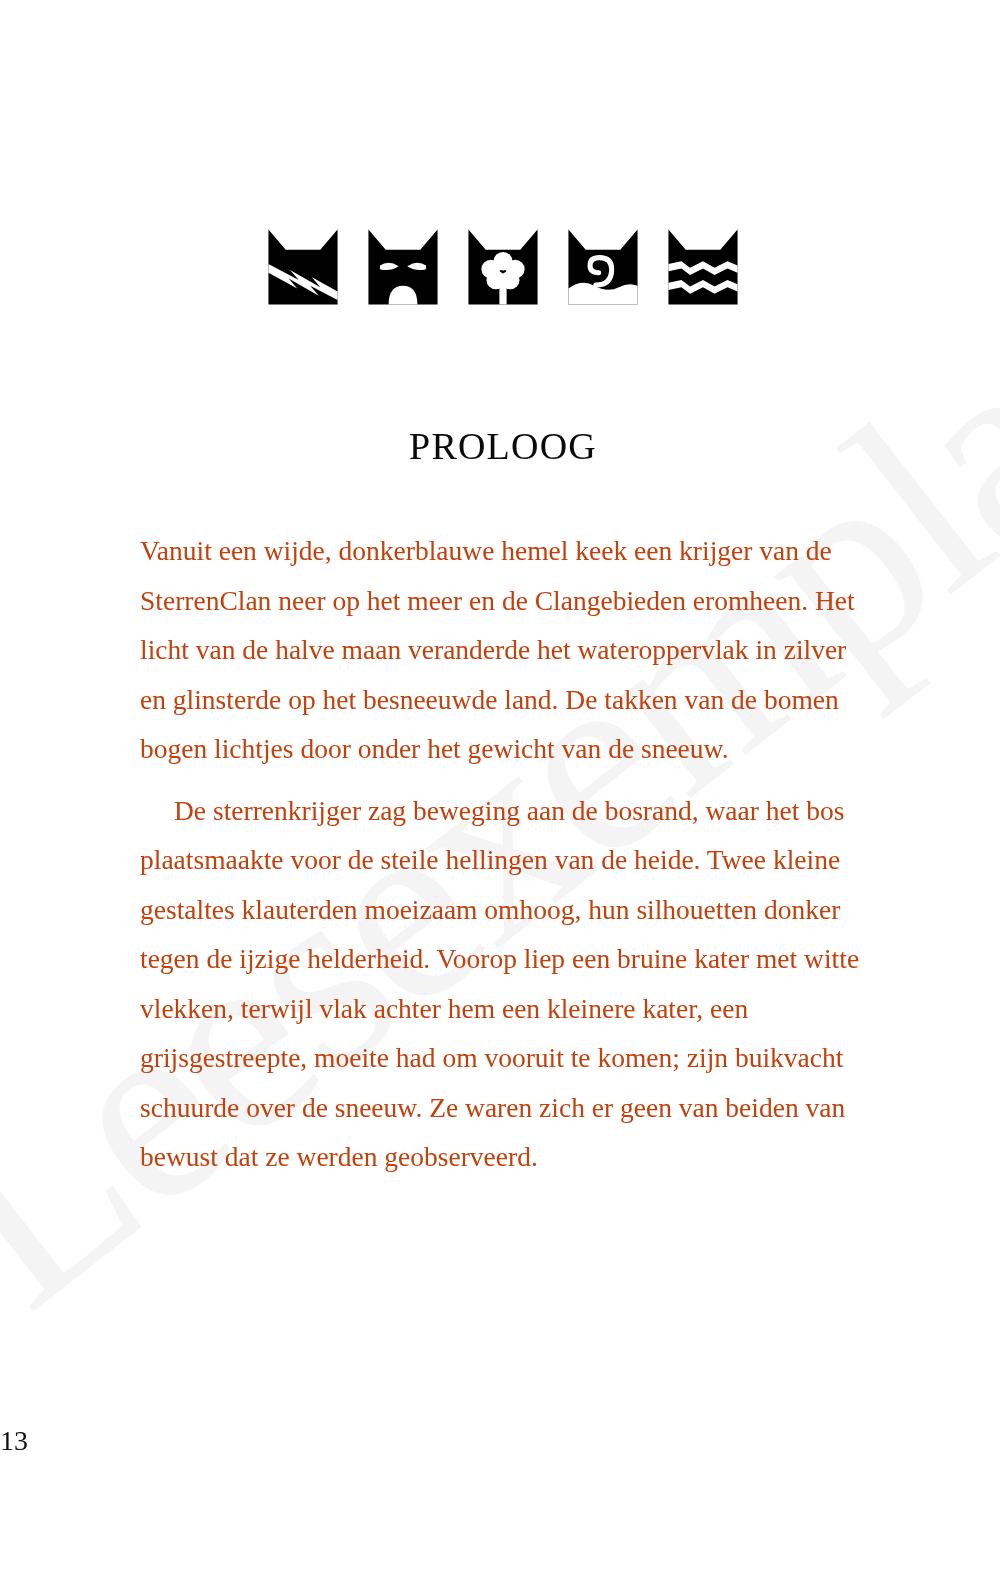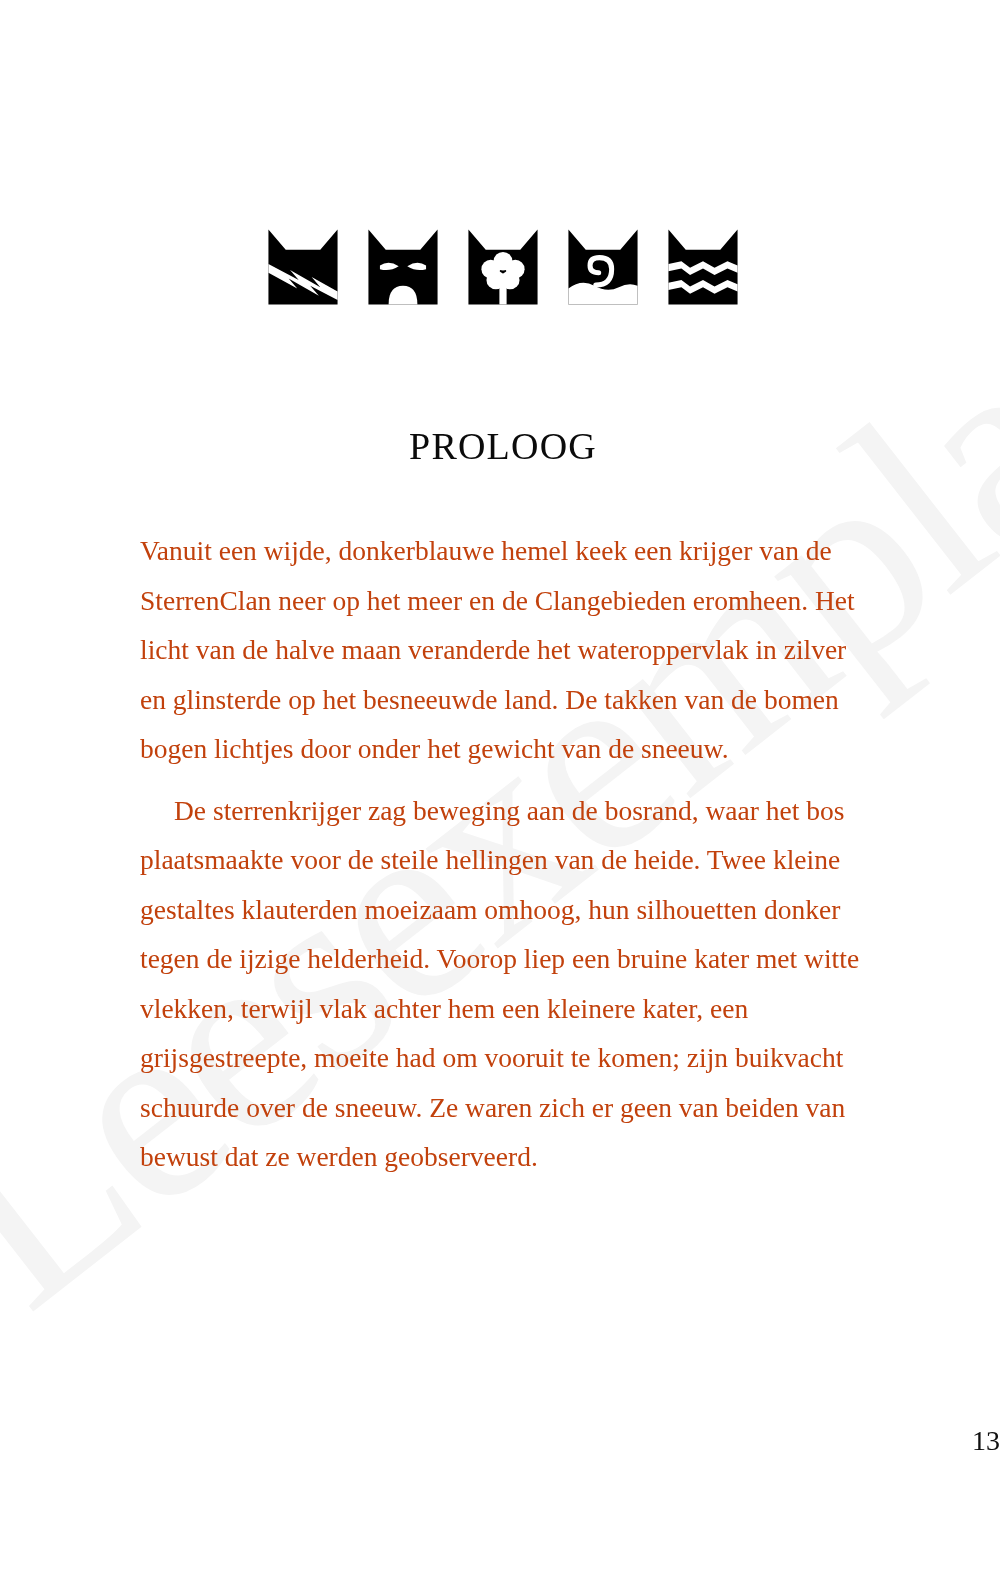--- a/index.html
+++ b/index.html
@@ -95,21 +95,21 @@
     text-indent: 34px;
   }
 
   
   .page-number {
     position: absolute;
     z-index: 2;
     left: 0;
     right: 0;
     top: 1425px;
-    text-align: right;
+    text-align: left;
     font-size: 28px;
     color: #101010;
   }
 </style>
 </head>
 <body>
 
 <div class="page">
 
   <div class="watermark">

